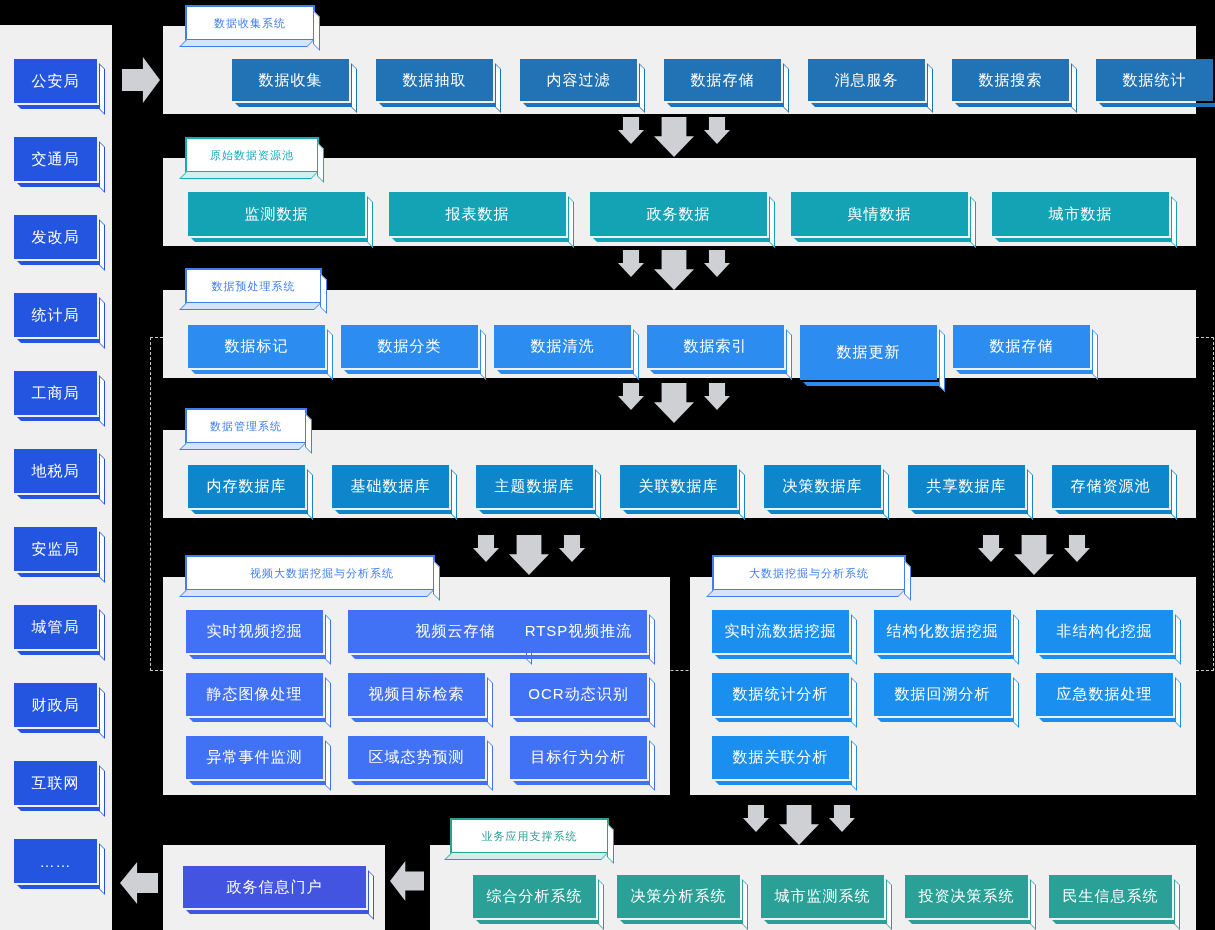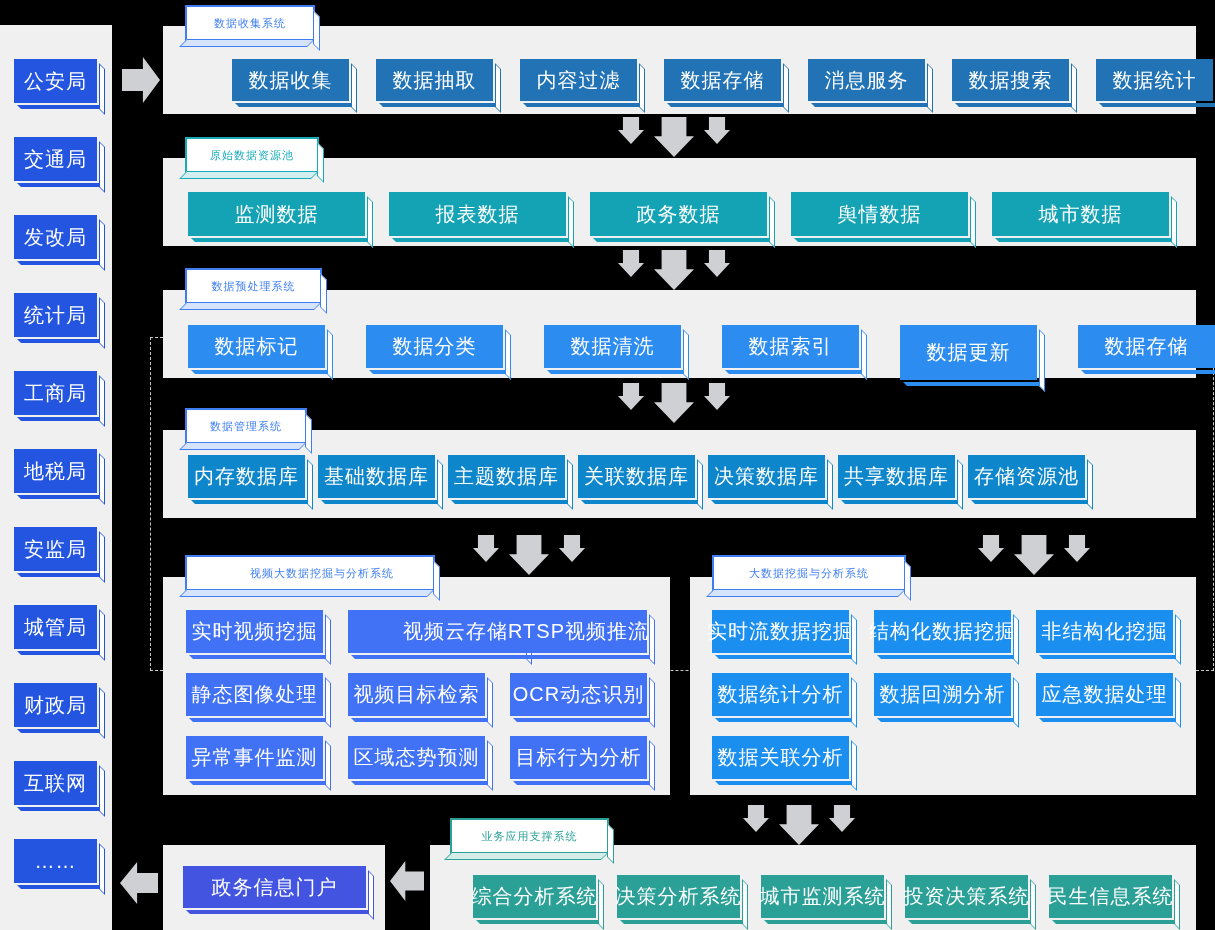--- a/index.html
+++ b/index.html
@@ -1,21 +1,21 @@
 <!DOCTYPE html>
 <html><head>
 <meta charset="utf-8">
 <style>
   html,body{margin:0;padding:0;background:#000;}
   .stage{position:relative;width:1215px;height:930px;background:#000;overflow:hidden;
          font-family:"Liberation Sans","DejaVu Sans",sans-serif;}
   .panel{position:absolute;background:#f0f0f1;z-index:1;}
   
   .slab{position:relative;display:flex;align-items:center;justify-content:center;
-        background:var(--c);color:#fff;font-size:20px;letter-spacing:1px;white-space:nowrap;}
+        background:var(--c);color:#fff;font-size:15px;letter-spacing:1px;white-space:nowrap;}
   .slab::before{content:"";position:absolute;left:3px;top:calc(100% + 2px);width:100%;height:4px;
         background:var(--c);transform:skewX(45deg);transform-origin:0 0;}
   .slab::after{content:"";position:absolute;left:calc(100% + 2px);top:4px;width:4px;height:100%;
         background:#fff;border:1px solid var(--c);transform:skewY(45deg);transform-origin:0 0;}
   
   .tag{position:absolute;z-index:3;display:flex;align-items:center;justify-content:center;
        background:#fff;border:2px solid var(--c);color:var(--c);font-size:11px;
        letter-spacing:1px;white-space:nowrap;height:32px;}
   .tag::before{content:"";position:absolute;left:0;top:100%;width:100%;height:6px;
        background:var(--tint);border:1px solid var(--c);transform:skewX(-45deg);transform-origin:0 0;}
@@ -95,39 +95,39 @@
   </div>
   <div class="tag t-teal" style="left:185px;top:137px;width:130px;">原始数据资源池</div>
 
   <div class="ar-group" style="left:618px;top:250px;">
     <div class="ar ar-down ar-sm"></div>
     <div class="ar ar-down ar-lg"></div>
     <div class="ar ar-down ar-sm"></div>
   </div>
 
   <div class="panel" style="left:163px;top:290px;width:1033px;height:88px;">
-    <div class="row" style="left:25px;top:35px;gap:41px;">
+    <div class="row" style="left:25px;top:35px;gap:16px;">
       <div class="slab c-pre" style="width:137px;height:43px;">数据标记</div>
       <div class="slab c-pre" style="width:137px;height:43px;">数据分类</div>
       <div class="slab c-pre" style="width:137px;height:43px;">数据清洗</div>
       <div class="slab c-pre" style="width:137px;height:43px;">数据索引</div>
       <div class="slab c-pre" style="width:137px;height:55px;">数据更新</div>
       <div class="slab c-pre" style="width:137px;height:43px;">数据存储</div>
     </div>
   </div>
   <div class="tag t-blue" style="left:185px;top:268px;width:133px;">数据预处理系统</div>
 
   <div class="ar-group" style="left:618px;top:383px;">
     <div class="ar ar-down ar-sm"></div>
     <div class="ar ar-down ar-lg"></div>
     <div class="ar ar-down ar-sm"></div>
   </div>
 
   <div class="panel" style="left:163px;top:430px;width:1033px;height:88px;">
-    <div class="row" style="left:25px;top:25px;gap:13px;align-items:center;">
+    <div class="row" style="left:25px;top:35px;gap:27px;align-items:center;">
       <div class="slab c-mgmt" style="width:117px;height:43px;">内存数据库</div>
       <div class="slab c-mgmt" style="width:117px;height:43px;">基础数据库</div>
       <div class="slab c-mgmt" style="width:117px;height:43px;">主题数据库</div>
       <div class="slab c-mgmt" style="width:117px;height:43px;">关联数据库</div>
       <div class="slab c-mgmt" style="width:117px;height:43px;">决策数据库</div>
       <div class="slab c-mgmt" style="width:117px;height:43px;">共享数据库</div>
       <div class="slab c-mgmt" style="width:117px;height:43px;">存储资源池</div>
     </div>
   </div>
   <div class="tag t-blue" style="left:185px;top:408px;width:118px;">数据管理系统</div>

